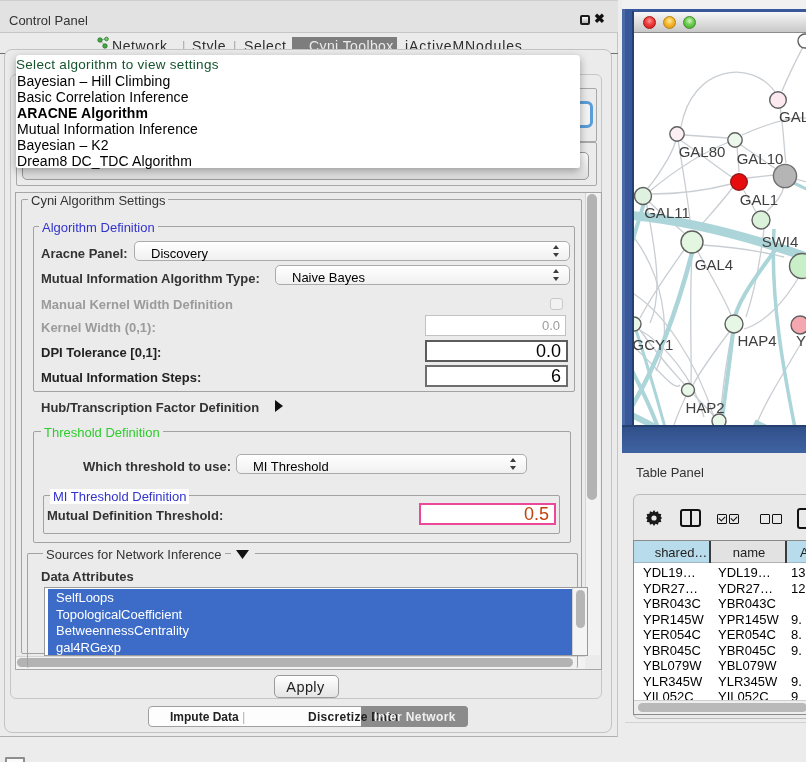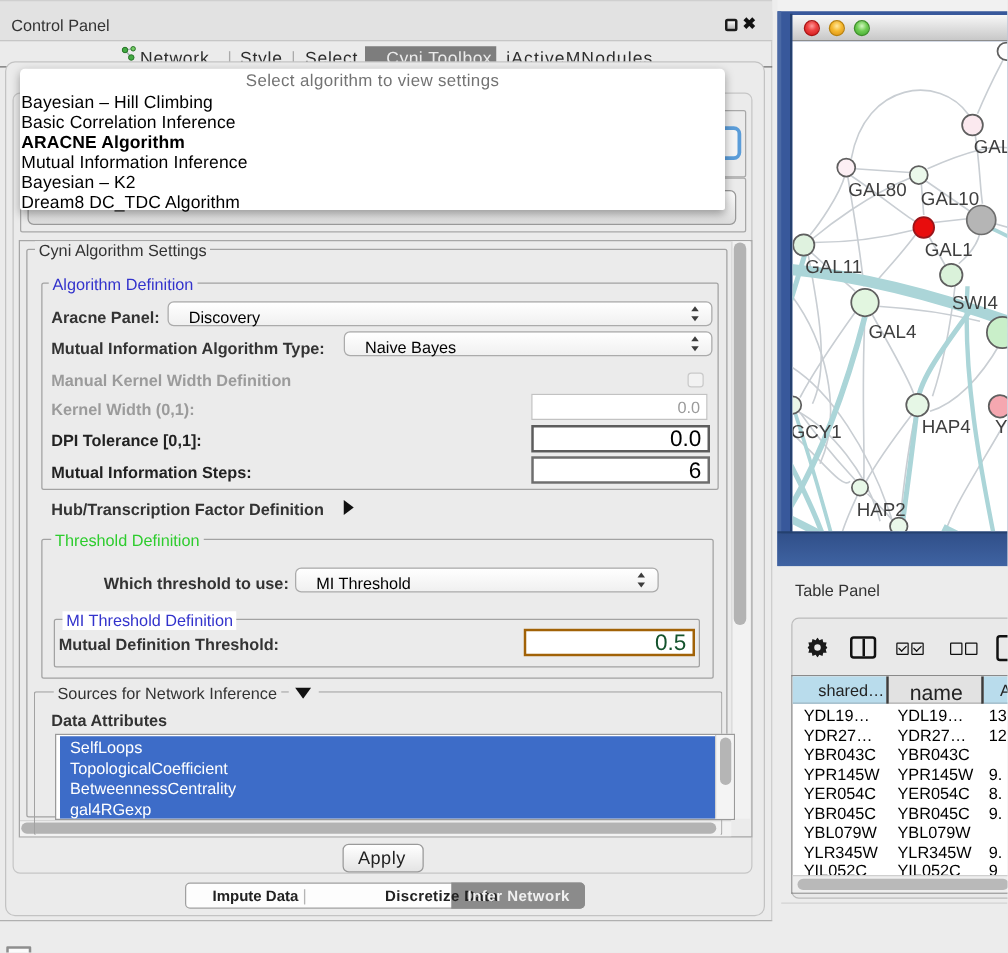--- a/index.html
+++ b/index.html
@@ -104,21 +104,21 @@
   <div class="abs t13" style="left:83px;top:459px;font-weight:bold;font-size:13px;">Which threshold to use:</div>
   <div class="abs combo" style="left:236px;top:454px;width:291px;height:20px;">
     <span>MI Threshold</span>
       <i class="arr up"></i>
       <i class="arr dn"></i>
   </div>
 
   <div class="abs" style="left:43px;top:495px;width:515px;height:37px;border:1px solid #a2a2a2;border-radius:2px;"></div>
   <div class="abs" style="left:50px;top:489px;background:#ffffff;padding:0 3px;font-size:13px;color:#3333cc;">MI Threshold Definition</div>
   <div class="abs t13" style="left:47px;top:508px;font-weight:bold;font-size:13px;">Mutual Definition Threshold:</div>
-  <div class="abs" style="left:419px;top:503px;width:137px;height:22px;border:2px solid #a16207;background:#fff;color:#14532d;font-size:18px;text-align:right;padding-right:5px;box-sizing:border-box;line-height:18px;">0.5</div>
+  <div class="abs" style="left:419px;top:503px;width:137px;height:22px;border:2px solid #ec4899;background:#fff;color:#c2410c;font-size:18px;text-align:right;padding-right:5px;box-sizing:border-box;line-height:18px;">0.5</div>
 
   <div class="abs" style="left:27px;top:553px;width:549px;height:114px;border:1px solid #a2a2a2;border-radius:2px;border-bottom:none;"></div>
   <div class="abs t13" style="left:43px;top:547px;background:#ebebeb;padding:0 3px;">Sources for Network Inference</div>
   <div class="abs" style="left:231px;top:549px;width:24px;height:10px;background:#ebebeb;"></div>
   <svg class="abs" style="left:236px;top:550px;" width="13" height="9" viewBox="0 0 13 9">
       <path d="M0,0 L13,0 L6.5,9 Z" fill="#111"></path>
     </svg>
   <div class="abs t13" style="left:41px;top:569px;font-weight:bold;">Data Attributes</div>
 
   <div class="abs" style="left:44px;top:587px;width:542px;height:67px;border:1px solid #9a9a9a;background:#fff;overflow:hidden;">
@@ -132,21 +132,21 @@
   <div class="abs" style="left:274px;top:679px;width:63px;text-align:center;font-size:14.5px;letter-spacing:0.4px;color:#222;">Apply</div>
 
   <div class="abs" style="left:148px;top:706px;width:318px;height:19px;border:1px solid #a0a0a0;border-radius:4px;background:#fdfdfd;"></div>
   <div class="abs" style="left:361px;top:706px;width:107px;height:21px;background:#8b8b8b;border-radius:0 4px 4px 0;box-sizing:border-box;"></div>
   <div class="abs" style="left:170px;top:710px;font-weight:bold;font-size:12px;color:#222;">Impute Data</div>
   <div class="abs" style="left:242px;top:709px;color:#b5b5b5;font-size:13px;">|</div>
   <div class="abs" style="left:262px;top:710px;font-weight:bold;font-size:12px;letter-spacing:0.3px;color:#222;padding-left:46px;">Discretize Data</div>
   <div class="abs" style="left:374px;top:710px;font-weight:bold;font-size:12px;letter-spacing:0.4px;color:#f0f0f0;">Infer Network</div>
 
   <div class="abs" style="left:16px;top:55px;width:564px;height:113px;background:#fff;border-radius:4px 4px 2px 2px;box-shadow:0 3px 8px rgba(0,0,0,0.35);"></div>
-  <div class="abs" style="left:16px;top:56.5px;width:564px;text-align:center;color:#737373;font-size:13.5px;letter-spacing:0.3px;">Select algorithm to view settings</div>
+  <div class="abs" style="left:16px;top:56.5px;width:564px;text-align:left;color:#14532d;font-size:13.5px;letter-spacing:0.3px;">Select algorithm to view settings</div>
   <div class="abs" style="left:17px;top:73px;font-size:14px;letter-spacing:0.1px;color:#000;line-height:16px;">
     Bayesian – Hill Climbing<br>
     Basic Correlation Inference<br>
     <b>ARACNE Algorithm</b><br>
     Mutual Information Inference<br>
     Bayesian – K2<br>
     Dream8 DC_TDC Algorithm
   </div>
 </div>
 
@@ -269,21 +269,21 @@
 <div class="abs cbx" style="left:772px;top:514px;"></div>
 <div class="abs" style="left:797px;top:508px;width:12px;height:17px;border:2.5px solid #111;border-radius:3px;background:#e9e9e9;"></div>
 
 <div class="abs" style="left:633px;top:540px;width:173px;height:173px;border-left:1px solid #8a8a8a;border-top:1px solid #8a8a8a;border-bottom:1px solid #8a8a8a;background:#fff;overflow:hidden;">
   <div style="position:absolute;left:0;top:0;width:75px;height:21px;background:#b9dcec;border-bottom:1px solid #9fb7c4;"></div>
   <div style="position:absolute;left:76.5px;top:0;width:75px;height:21px;background:#e2e2e2;border-bottom:1px solid #b0b0b0;"></div>
   <div style="position:absolute;left:152.5px;top:0;width:21px;height:21px;background:#b9dcec;border-bottom:1px solid #9fb7c4;"></div>
   <div style="position:absolute;left:75px;top:0;width:1.5px;height:22px;background:#3c3c3c;"></div>
   <div style="position:absolute;left:151px;top:0;width:1.5px;height:22px;background:#3c3c3c;"></div>
   <div style="position:absolute;left:0;top:4px;width:94px;text-align:center;font-size:13px;color:#222;">shared…</div>
-  <div style="position:absolute;left:76px;top:4px;width:78px;text-align:center;font-size:17px;color:#222;">name</div>
+  <div style="position:absolute;left:76px;top:4px;width:78px;text-align:center;font-size:13px;color:#222;">name</div>
   <div style="position:absolute;left:166px;top:4px;font-size:13px;color:#222;">A</div>
   <div style="position:absolute;left:9px;top:24px;font-size:13px;color:#000;line-height:15.5px;">YDL19…<br>YDR27…<br>YBR043C<br>YPR145W<br>YER054C<br>YBR045C<br>YBL079W<br>YLR345W<br>YIL052C</div>
   <div style="position:absolute;left:84px;top:24px;font-size:13px;color:#000;line-height:15.5px;">YDL19…<br>YDR27…<br>YBR043C<br>YPR145W<br>YER054C<br>YBR045C<br>YBL079W<br>YLR345W<br>YIL052C</div>
   <div style="position:absolute;left:157px;top:24px;font-size:13px;color:#000;line-height:15.5px;">13<br>12<br><br>9.<br>8.<br>9.<br><br>9.<br>9</div>
   <div style="position:absolute;left:0;bottom:0;width:173px;height:13px;background:#eeeeee;border-top:1px solid #cfcfcf;"></div>
   <div style="position:absolute;left:4px;bottom:2px;width:169px;height:9px;background:#b9b9b9;border-radius:4.5px;"></div>
 </div>
 <div class="abs" style="left:625px;top:722px;width:181px;height:1px;background:#d2d2d2;"></div>
 
 </body></html>

